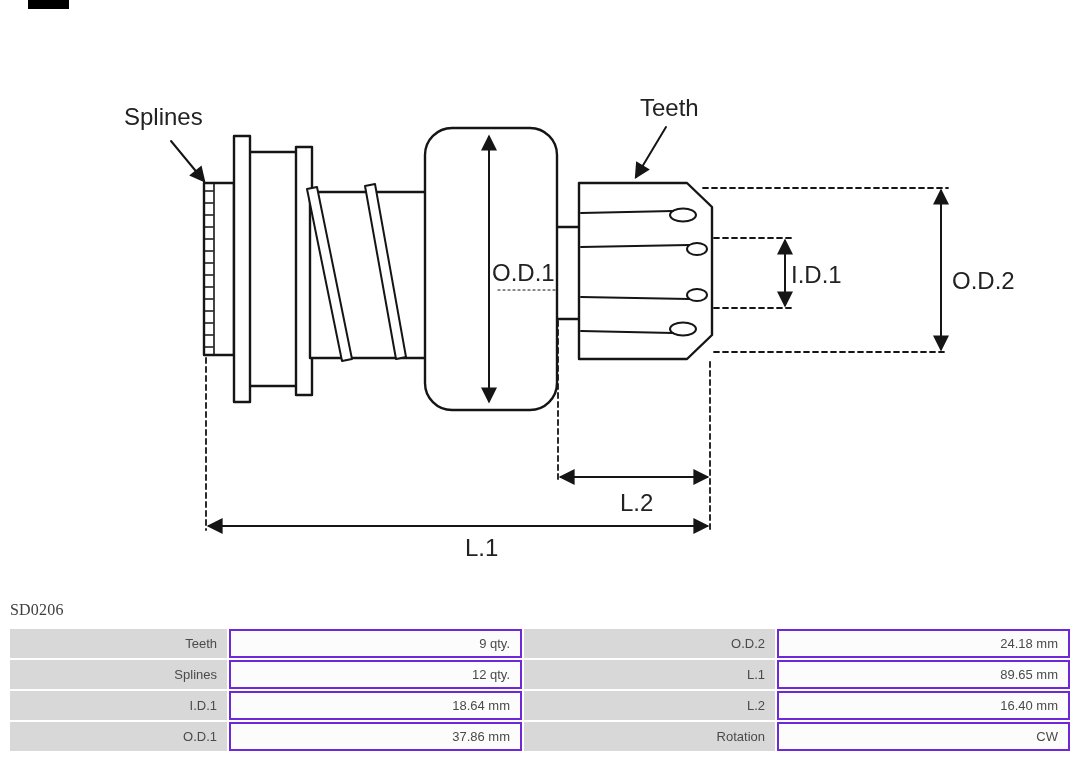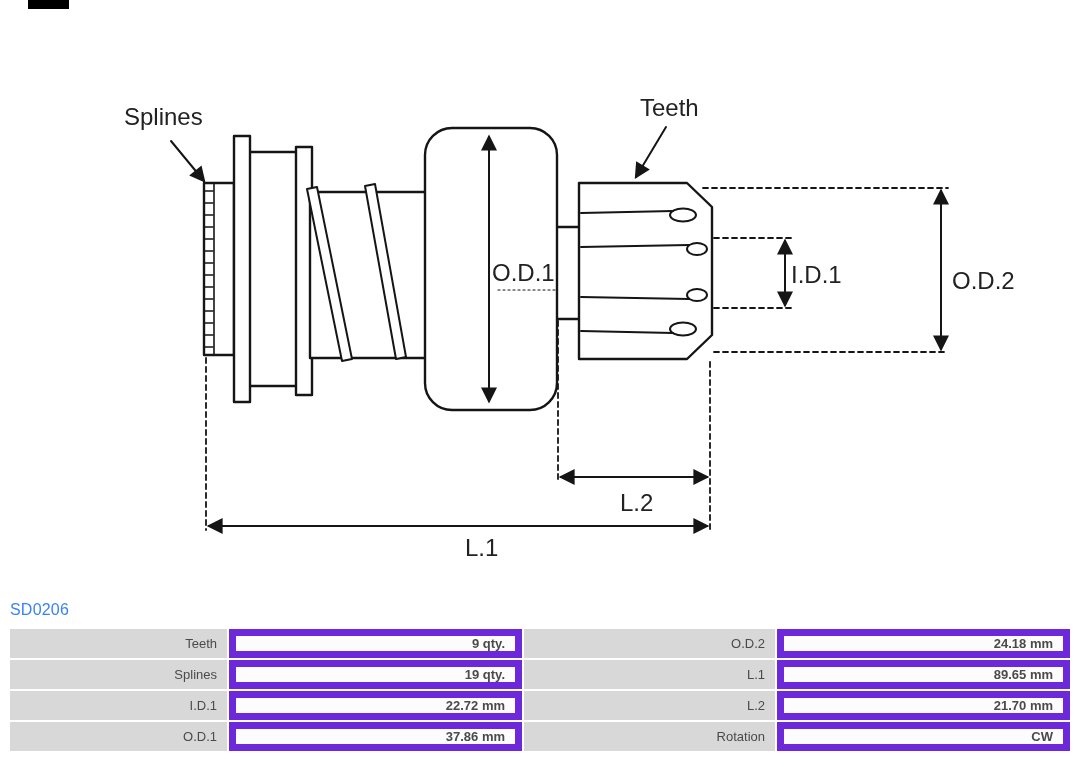--- a/index.html
+++ b/index.html
@@ -4,28 +4,28 @@
 <style>
   * { margin:0; padding:0; box-sizing:border-box; }
   html, body { background:#fff; font-family:"Liberation Sans", sans-serif; }
   .page { position:relative; width:1080px; height:767px; background:#fff; overflow:hidden; }
 
   .brand-bar { position:absolute; left:28px; top:0; width:41px; height:9px; background:#000; }
 
   .diagram-wrap { position:absolute; left:0; top:0; width:1080px; height:595px; }
   .dlabel { font-family:"Liberation Sans", sans-serif; font-size:24px; fill:#222; }
 
-  .part-code { position:absolute; left:10px; top:601px; font-size:16px; color:#3b82f6; letter-spacing:0.2px; }
+  .part-code { position:absolute; left:10px; top:601px; font-size:16px; color:#404040; letter-spacing:0.2px;font-family:Liberation Serif, serif; }
 
   .spec-table { position:absolute; left:8px; top:627px; width:1064px;
                 border-collapse:separate; border-spacing:2px; table-layout:fixed;
                 font-size:13px; color:#4a4a4a; }
   .spec-table td { height:29px; padding:0 10px; text-align:right; vertical-align:middle; white-space:nowrap; }
   td.label-cell { background:#d8d8d8; }
-  td.value-cell { background:#fcfcfc; border:7px solid #6d28d9;font-weight:bold; }
+  td.value-cell { background:#fcfcfc; border:2px solid #6d28d9; }
 </style>
 </head>
 <body>
 
 <div class="page">
 
   <div class="brand-bar"></div>
 
   <div class="diagram-wrap">
     <svg viewBox="0 0 1080 600" width="1080" height="600" xmlns="http://www.w3.org/2000/svg">
@@ -132,29 +132,29 @@
     </colgroup>
     <tbody>
       <tr>
         <td class="label-cell">Teeth</td>
         <td class="value-cell">9 qty.</td>
         <td class="label-cell">O.D.2</td>
         <td class="value-cell">24.18 mm</td>
       </tr>
       <tr>
         <td class="label-cell">Splines</td>
-        <td class="value-cell">19 qty.</td>
+        <td class="value-cell">12 qty.</td>
         <td class="label-cell">L.1</td>
         <td class="value-cell">89.65 mm</td>
       </tr>
       <tr>
         <td class="label-cell">I.D.1</td>
-        <td class="value-cell">22.72 mm</td>
+        <td class="value-cell">18.64 mm</td>
         <td class="label-cell">L.2</td>
-        <td class="value-cell">21.70 mm</td>
+        <td class="value-cell">16.40 mm</td>
       </tr>
       <tr>
         <td class="label-cell">O.D.1</td>
         <td class="value-cell">37.86 mm</td>
         <td class="label-cell">Rotation</td>
         <td class="value-cell">CW</td>
       </tr>
     </tbody>
   </table>
 

